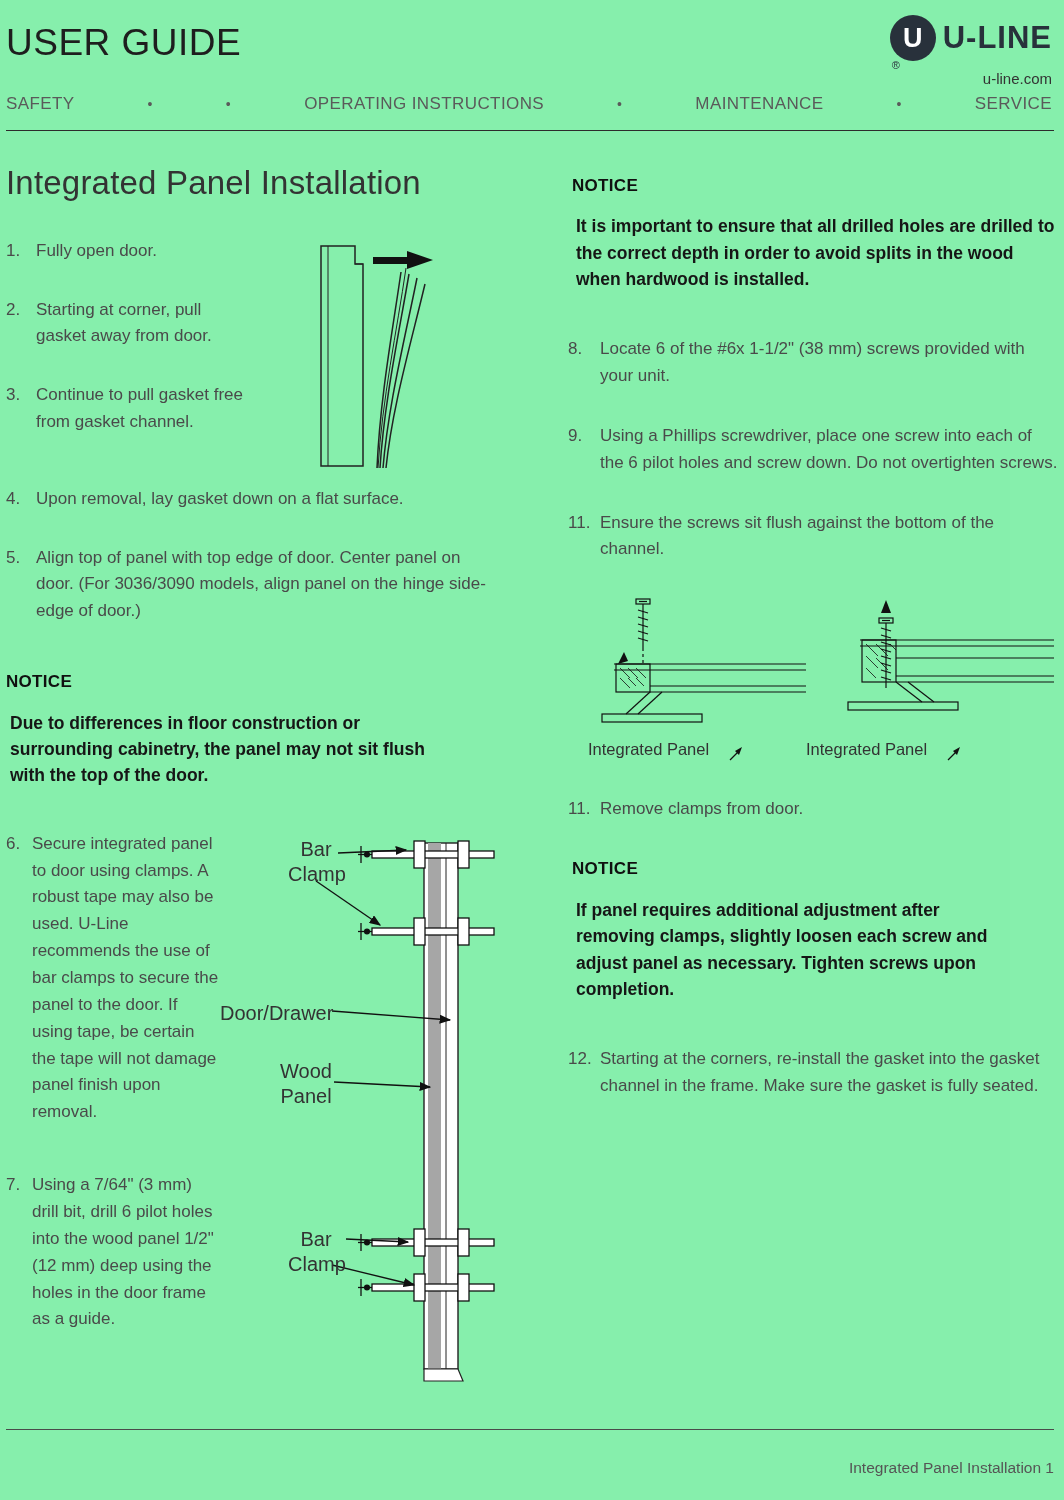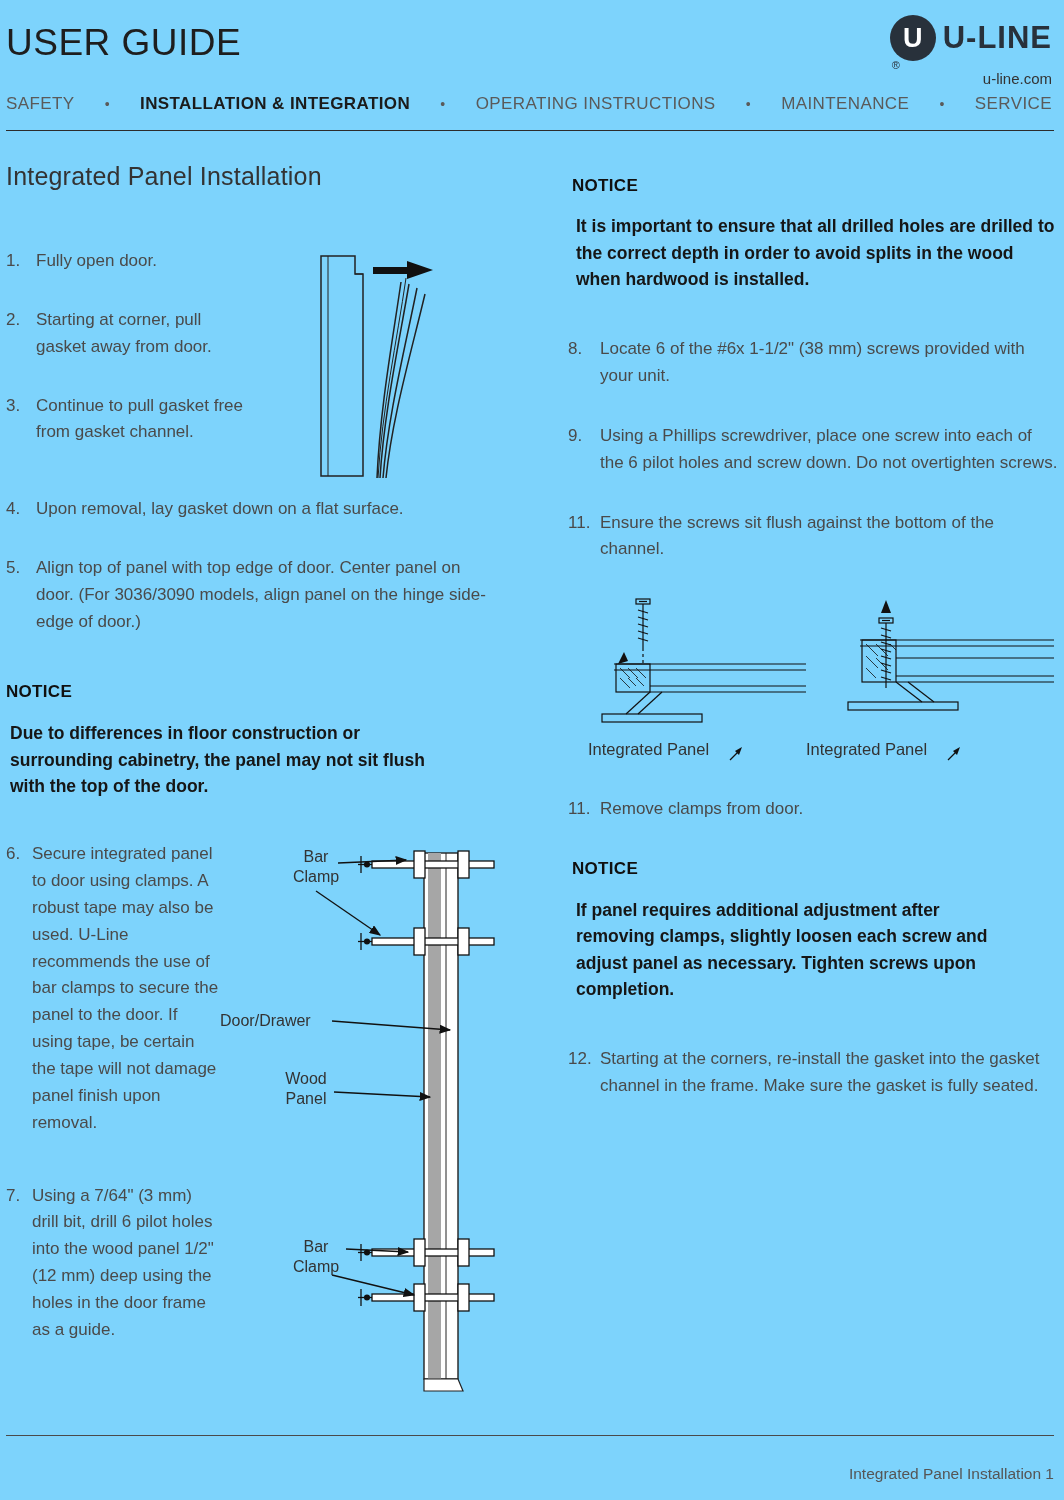--- a/index.html
+++ b/index.html
@@ -1,20 +1,20 @@
 <!DOCTYPE html>
 <html><head>
 <meta charset="utf-8">
 <style>
   * { box-sizing: border-box; }
   html,body { margin:0; padding:0; background:#ffffff; }
   body { width:1064px; }
   .page {
     position:relative; width:1064px; height:1500px; overflow:hidden;
-    padding:14px 10px 0 6px; background:#7dd3fc;
+    padding:14px 10px 0 6px; background:#86efac;
     font-family:"Liberation Sans","DejaVu Sans",sans-serif;
     color:#4a4a4a; font-size:17px; line-height:1.58;
   }
   
   .header-top { display:flex; justify-content:space-between; align-items:flex-start; }
   .doc-title { margin:0; font-size:37px; font-weight:400; letter-spacing:0.5px; color:#1e1e1e; }
   .logo { display:flex; flex-direction:column; align-items:flex-end; margin-right:2px; position:relative; }
   .logo-row { display:flex; align-items:center; gap:7px; }
   .logo-mark { width:46px; height:46px; border-radius:50%; background:#28313b; color:#fff;
     display:flex; align-items:center; justify-content:center; font-size:27px; font-weight:bold; }
@@ -23,21 +23,21 @@
   .site { font-size:15px; color:#333; margin-top:4px; }
   .nav { display:flex; justify-content:space-between; align-items:center;
     border-bottom:1.5px solid #2c2c2c; padding:0 2px 12px 0;
     font-size:17px; letter-spacing:0.4px; color:#5a5a5a; }
   .nav-item.active { color:#1b1b1b; font-weight:bold; }
   .bullet { font-size:14px; color:#5a5a5a; }
   
   .columns { display:flex; margin-top:12px; }
   .col-left  { width:496px; flex:none; }
   .col-right { width:492px; flex:none; margin-left:66px; }
-  .page-title { font-size:25px; font-weight:400; color:#333; margin:14px 0 52px; letter-spacing:0.2px; }
+  .page-title { font-size:33px; font-weight:400; color:#333; margin:14px 0 29px; letter-spacing:0.2px; }
   
   .step { display:flex; margin-bottom:32px; }
   .step .num { flex:none; width:30px; }
   .step .text { flex:1; }
   .steps-fig1 { position:relative; min-height:248px; }
   .steps-fig1 .step { width:240px; }
   .fig-door { position:absolute; top:0; left:303px; width:140px; height:238px; }
   .step-full { width:486px; }
   
   .notice { margin:44px 0 42px; }
@@ -48,38 +48,38 @@
   .notice-holes .notice-text { max-width:492px; }
   .notice-adjust { margin:32px 0 44px 4px; }
   .notice-adjust .notice-text { max-width:446px; }
   
   .clamp-section { position:relative; min-height:576px; }
   .clamp-section .step { width:214px; }
   .clamp-section .step .num { width:26px; }
   .step-6 { margin-bottom:46px; }
   .fig-clamp { position:absolute; left:212px; top:4px; width:280px; height:560px; }
   .fig-clamp svg { position:absolute; left:0; top:0; }
-  .fig-label { position:absolute; font-size:16px; color:#333; line-height:1.25; text-align:center; }
+  .fig-label { position:absolute; font-size:20px; color:#333; line-height:1.25; text-align:center; }
   .lbl-bar-top { left:70px; top:2px; width:56px; }
   .lbl-door   { left:2px; top:166px; width:110px; text-align:left; }
   .lbl-wood   { left:62px; top:224px; width:52px; }
   .lbl-bar-bot{ left:70px; top:392px; width:56px; }
   
   .col-right .step .num { width:32px; }
   .col-right .step { margin-bottom:33px; }
   
   .fig-screws { position:relative; height:178px; margin:8px 0 22px; }
   .fig-screws .subfig-left  { position:absolute; left:30px;  top:0; }
   .fig-screws .subfig-right { position:absolute; left:278px; top:0; }
   .fig3-label { position:absolute; top:140px; display:flex; align-items:flex-end; gap:19px;
     font-size:16.5px; color:#333; white-space:nowrap; }
   .fig3-label-left  { left:20px; }
   .fig3-label-right { left:238px; }
   
-  .footer { position:absolute; left:6px; right:10px; bottom:14px;
+  .footer { position:absolute; left:6px; right:10px; bottom:20px;
     border-top:1px solid #4a4a4a; padding-top:26px; text-align:right;
     font-size:15.5px; color:#555; }
 </style>
 </head>
 <body>
 
 <div class="page">
 
   <div class="header-top">
     <h1 class="doc-title">USER GUIDE</h1>
@@ -91,21 +91,20 @@
         <span class="brand">U-LINE</span>
       </div>
       <span class="reg">®</span>
       <div class="site">u-line.com</div>
     </div>
   </div>
 
   <div class="nav">
     <span class="nav-item">SAFETY</span>
     <span class="bullet">•</span>
-    <span class="nav-item active">INSTALLATION &amp; INTEGRATION</span>
     <span class="bullet">•</span>
     <span class="nav-item">OPERATING INSTRUCTIONS</span>
     <span class="bullet">•</span>
     <span class="nav-item">MAINTENANCE</span>
     <span class="bullet">•</span>
     <span class="nav-item">SERVICE</span>
   </div>
 
   <div class="columns">
 

